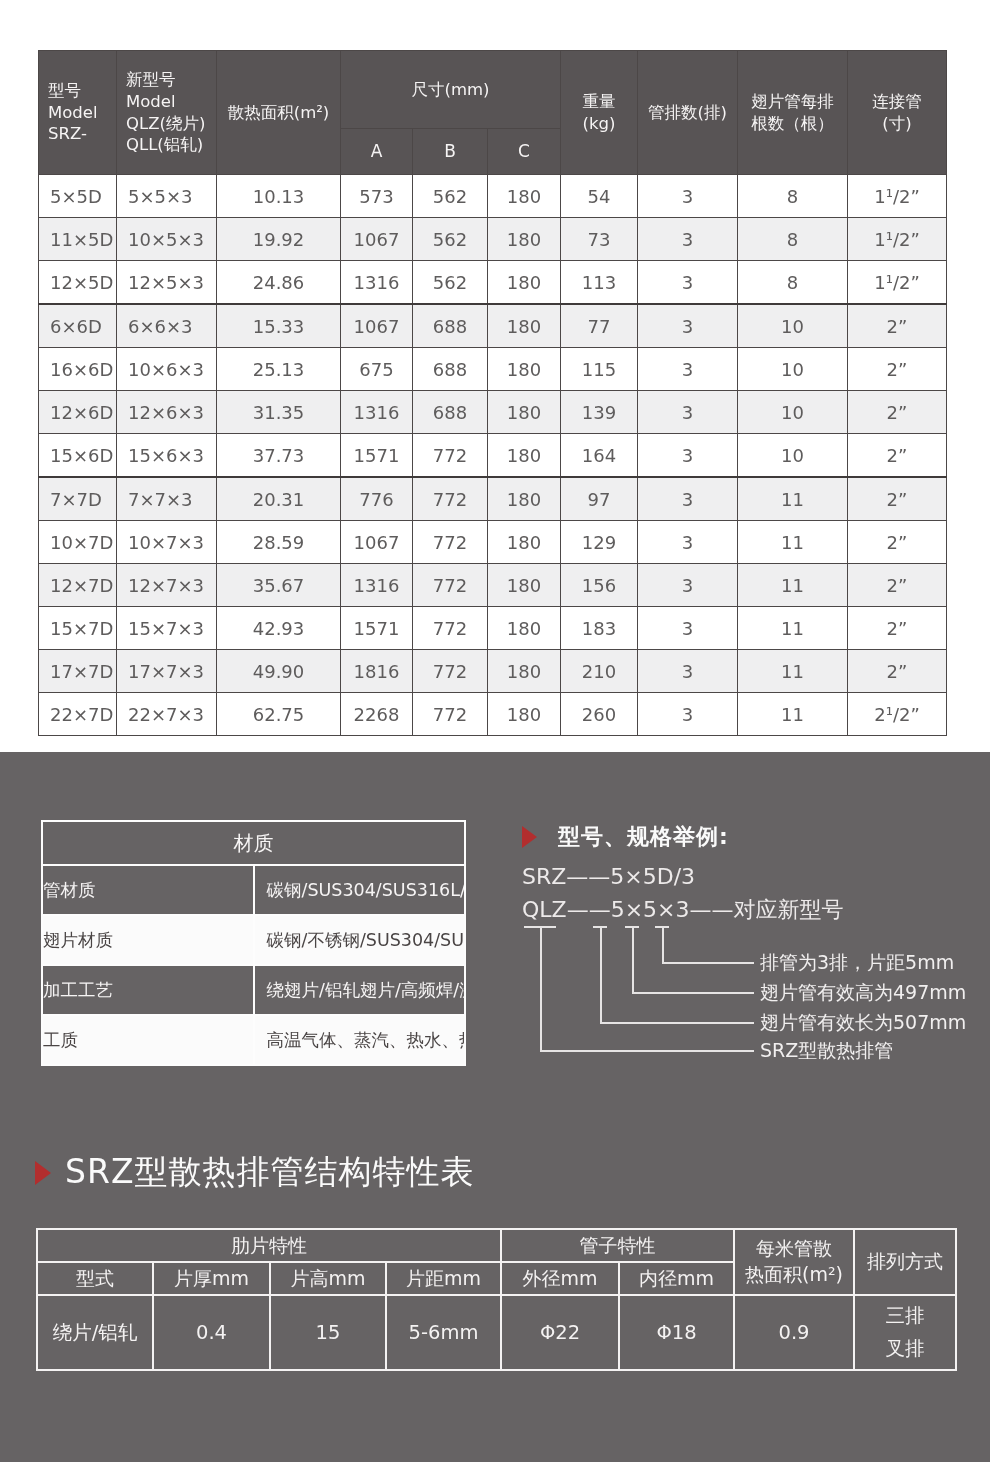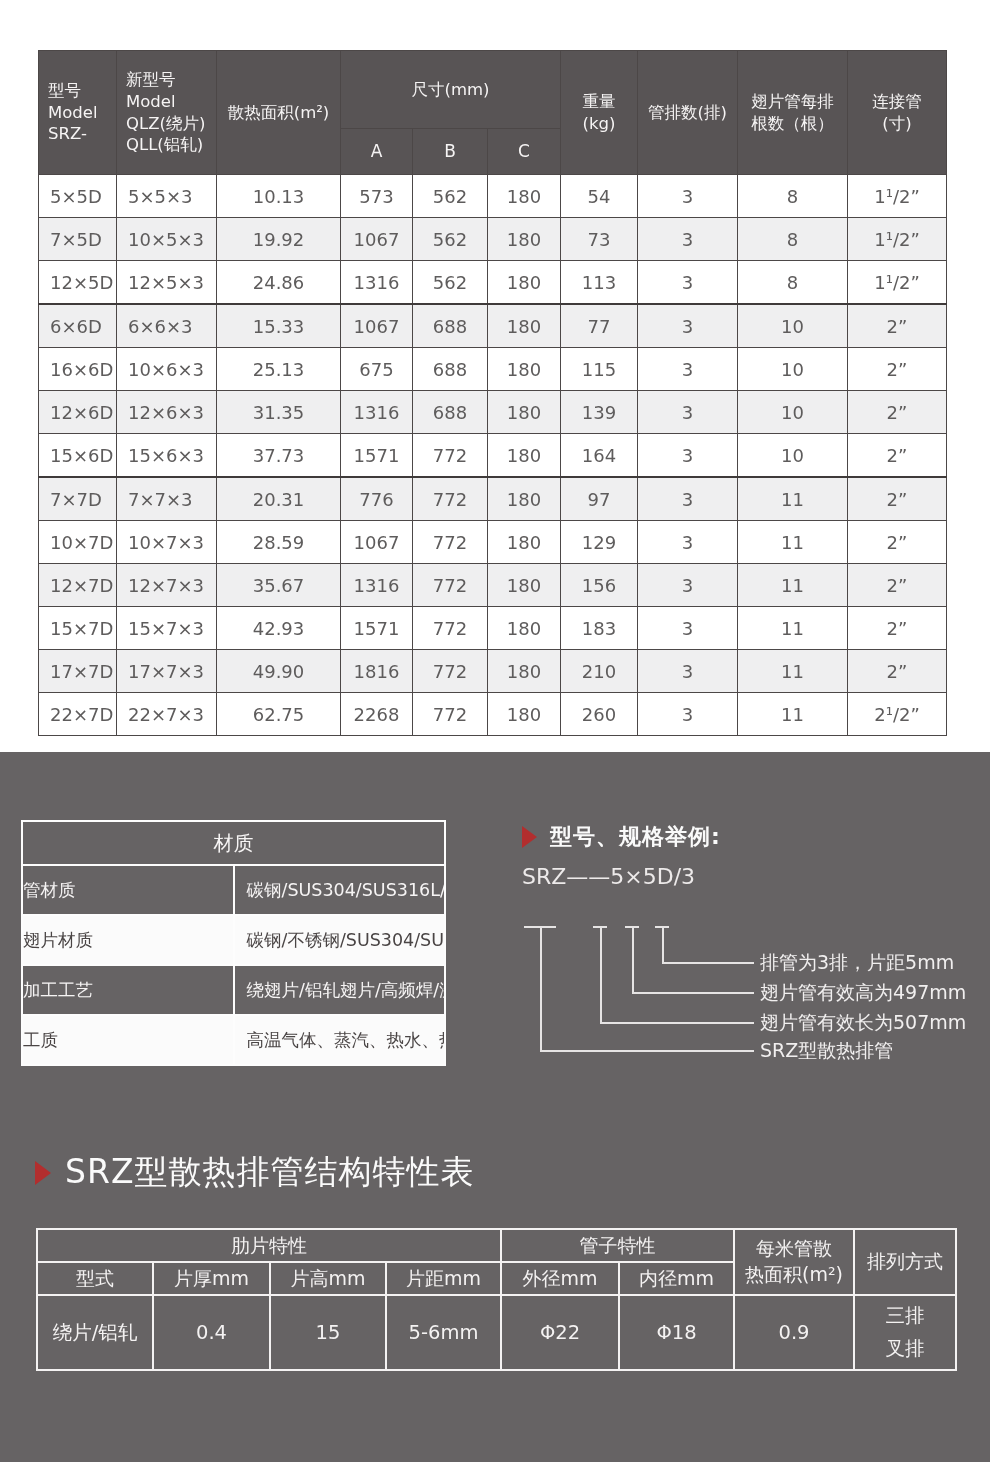--- a/index.html
+++ b/index.html
@@ -17,33 +17,33 @@
   .main-table tbody td{height:42px;text-align:center;vertical-align:middle;font-size:18px;color:#5e5c5c;background:transparent;}
   .main-table tbody td:nth-child(1),.main-table tbody td:nth-child(2){text-align:left;padding-left:11px;}
   .main-table tbody tr:nth-child(even){background:#efeff0;}
   .main-table tbody tr.grp td{border-top:2px solid #3f3a3a;}
   .main-table thead tr:nth-child(2) th{font-size:17px;}
 
   
   .band{position:absolute;left:0;top:752px;width:990px;height:710px;background:#666364;}
 
   
-  .materials{position:absolute;left:21px;top:68px;width:425px;border-collapse:collapse;table-layout:fixed;}
+  .materials{position:absolute;left:41px;top:68px;width:425px;border-collapse:collapse;table-layout:fixed;}
   .materials th,.materials td{border:2px solid #fdfdfd;padding:0;vertical-align:middle;}
   .materials th{height:42px;font-size:20px;font-weight:400;color:#f6f4f4;text-align:center;}
   .materials td{height:48px;font-size:17.5px;}
   .materials td.lab{width:103px;text-align:left;}
   .materials td.val{padding-left:12px;white-space:nowrap;overflow:hidden;}
   .materials tr.light{background:#fbfbfb;color:#4a4545;}
   .materials tr.dark{background:transparent;color:#f6f4f4;}
 
   
   .spec-title{position:absolute;left:522px;top:70px;display:flex;align-items:center;gap:13px;}
   .tri{width:0;height:0;border-left:15px solid #b22e2e;border-top:11px solid transparent;border-bottom:11px solid transparent;}
-  .spec-title .t{font-size:22px;font-weight:700;color:#fafafa;letter-spacing:1px;}
+  .spec-title .t{font-size:22px;font-weight:700;color:#fafafa;letter-spacing:1px;margin-left:8px;}
   .spec-lines{position:absolute;left:522px;top:108px;font-size:22px;line-height:33px;color:#edeaea;}
   .conn{position:absolute;border-left:2px solid #e6e4e4;border-bottom:2px solid #e6e4e4;}
   .cap{position:absolute;height:0;border-top:2px solid #e6e4e4;}
   .callout{position:absolute;left:760px;font-size:19px;color:#f1efef;white-space:nowrap;}
 
   
   .feature-head{position:absolute;left:35px;top:398px;display:flex;align-items:center;gap:14px;}
   .tri2{width:0;height:0;border-left:16px solid #b22e2e;border-top:12px solid transparent;border-bottom:12px solid transparent;}
   .feature-head .t{font-size:33px;font-weight:500;color:#fafafa;letter-spacing:1px;}
   .feature{position:absolute;left:36px;top:476px;width:919px;border-collapse:collapse;table-layout:fixed;}
@@ -103,21 +103,21 @@
           <td>10.13</td>
           <td>573</td>
           <td>562</td>
           <td>180</td>
           <td>54</td>
           <td>3</td>
           <td>8</td>
           <td>1¹/2”</td>
       </tr>
       <tr>
-        <td>7×5D</td>
+        <td>11×5D</td>
           <td>10×5×3</td>
           <td>19.92</td>
           <td>1067</td>
           <td>562</td>
           <td>180</td>
           <td>73</td>
           <td>3</td>
           <td>8</td>
           <td>1¹/2”</td>
       </tr>
@@ -281,20 +281,21 @@
       </tr>
     </tbody>
       </table>
 
     <div class="spec-title">
       <span class="tri"></span>
       <span class="t">型号、规格举例:</span>
     </div>
     <div class="spec-lines">
       <div>SRZ——5×5D/3</div>
+      <div>QLZ——5×5×3——对应新型号</div>
     </div>
 
     <span class="cap" style="left:524px;top:174px;width:32px;"></span>
     <span class="cap" style="left:593px;top:174px;width:14px;"></span>
     <span class="cap" style="left:625px;top:174px;width:14px;"></span>
     <span class="cap" style="left:655px;top:174px;width:14px;"></span>
 
     <span class="conn" style="left:662px;top:176px;width:90px;height:34px;"></span>
     <span class="conn" style="left:632px;top:176px;width:120px;height:64px;"></span>
     <span class="conn" style="left:600px;top:176px;width:152px;height:94px;"></span>

